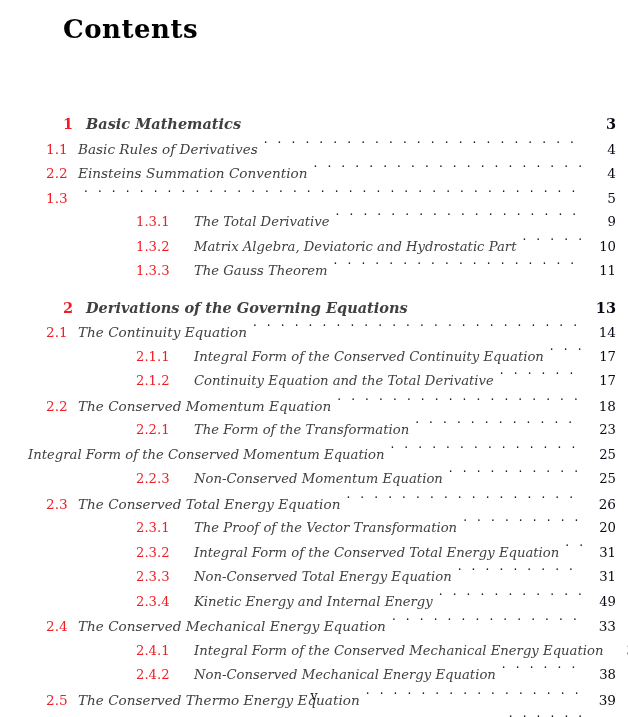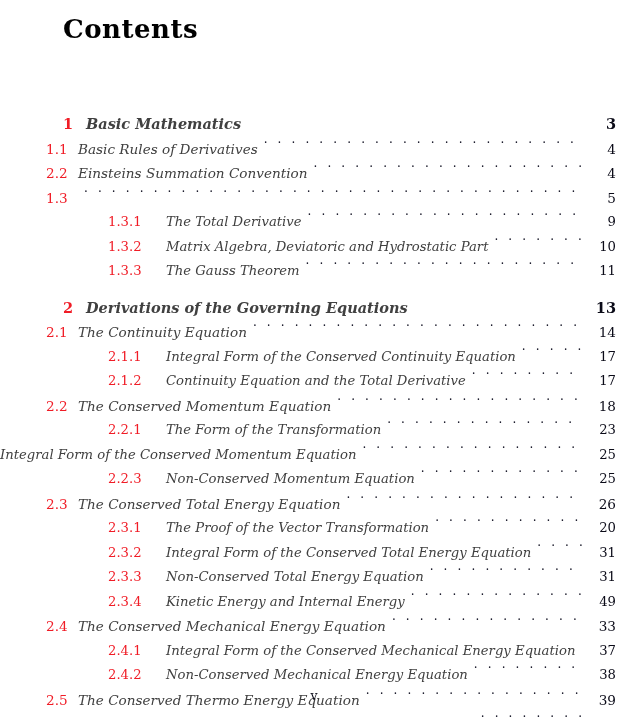--- a/index.html
+++ b/index.html
@@ -100,20 +100,21 @@
     font-size: 13.6px;
   }
   .lvl-section .num {
     width: 32px;
     padding-left: 46px;
   }
 
   
   .lvl-subsection {
     font-size: 13.2px;
+    padding-left: 28px;
   }
   .lvl-subsection .num {
     width: 58px;
     padding-left: 108px;
   }
 
   .spacer-before {
     margin-top: 12px;
   }
 

